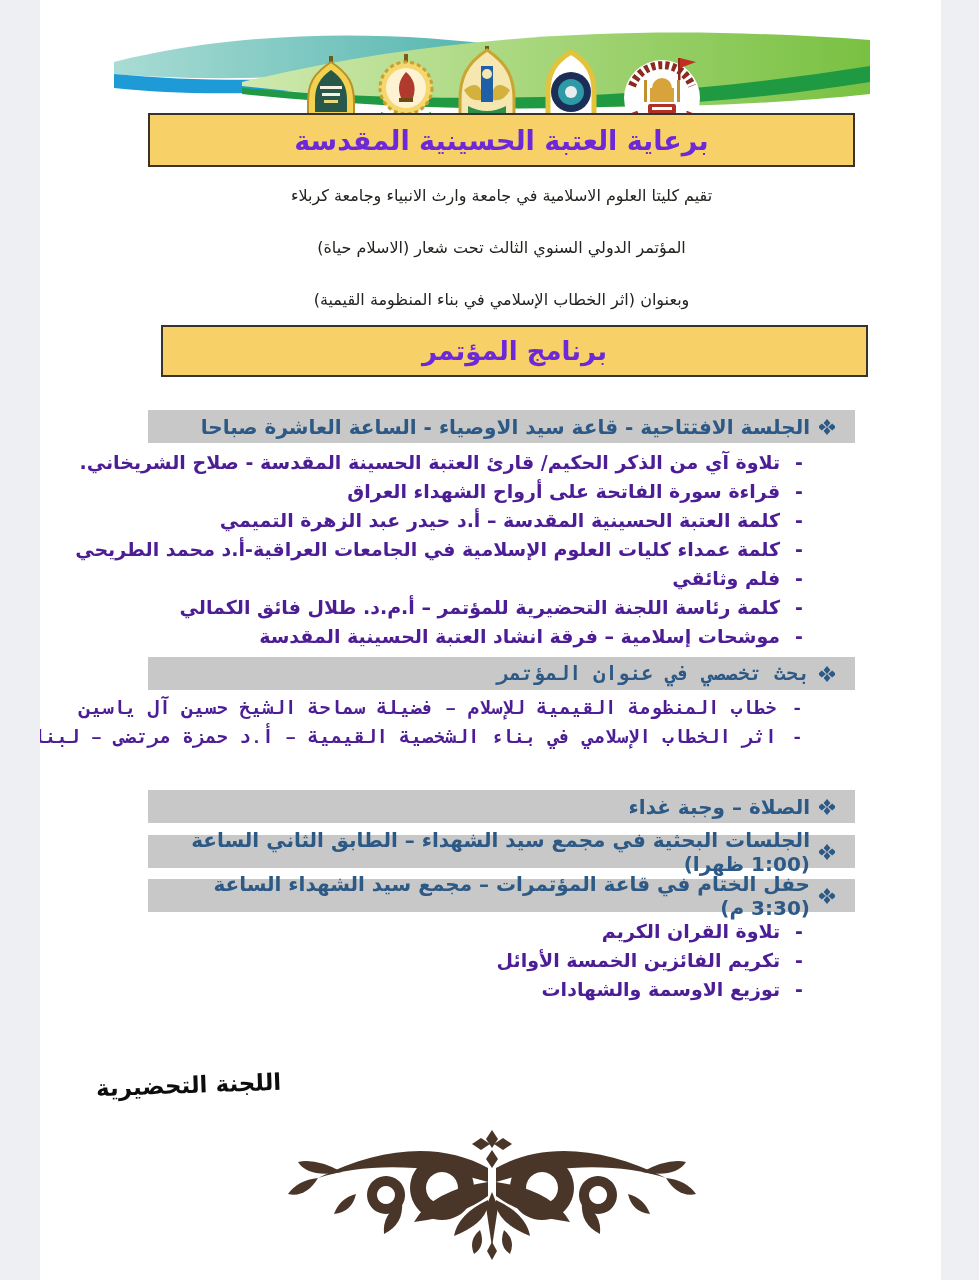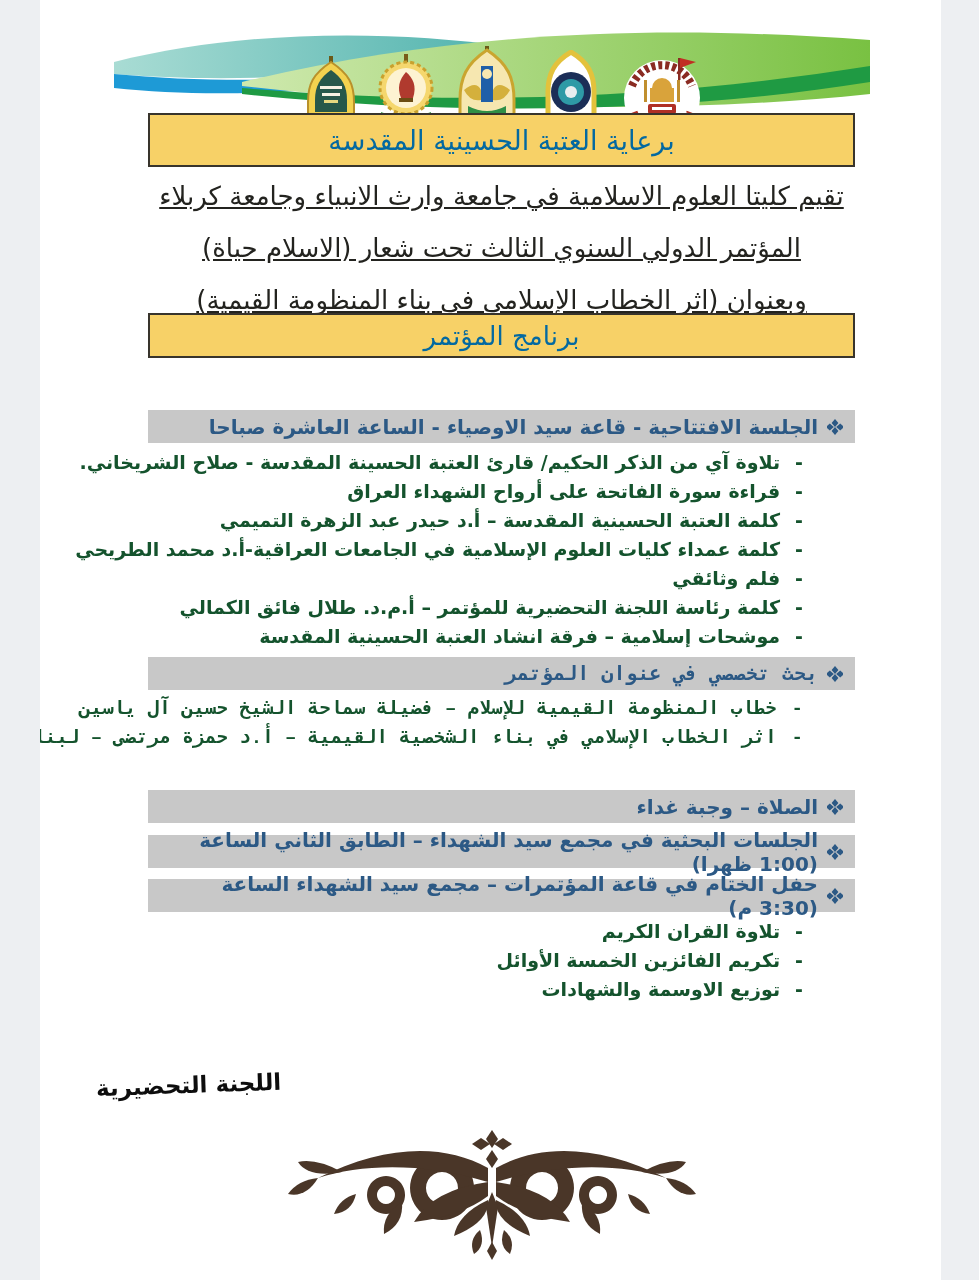--- a/index.html
+++ b/index.html
@@ -19,49 +19,49 @@
   .logos-row{
     position:absolute;left:208px;top:28px;width:430px;height:88px;
     display:flex;align-items:flex-end;gap:13px;
   }
   .logo{flex:0 0 auto;}
   
   .banner{
     position:absolute;left:108px;width:707px;
     background:#f7d167;border:2px solid #38342c;box-sizing:border-box;
     display:flex;align-items:center;justify-content:center;
-    font-weight:normal;color:#0369a1;direction:rtl;
+    font-weight:bold;color:#6d28d9;direction:rtl;
   }
   #sponsor-banner{top:113px;height:54px;font-size:27px;letter-spacing:0;}
-  #program-banner{top:313px;height:45px;font-size:26px;}
+  #program-banner{top:325px;height:52px;font-size:26px;margin-left:13px;}
   
   .intro{
     position:absolute;left:108px;top:182px;width:707px;
     direction:rtl;text-align:center;color:#23231f;
   }
-  .intro .line{display:block;font-size:26px;line-height:28px;margin-bottom:24px;text-decoration:underline;}
+  .intro .line{display:block;font-size:16px;line-height:28px;margin-bottom:24px;}
   
   #sections{position:absolute;left:108px;top:410px;width:707px;direction:rtl;}
   .section{margin:0;}
   .section:nth-child(2){margin-top:6px;font-family:Liberation Mono, monospace;}
   .section:nth-child(3){margin-top:37px;}
   .section:nth-child(4){margin-top:12px;}
   .section:nth-child(5){margin-top:11px;text-align:right;}
   .section-header{
     background:#c8c8c8;height:33px;
     display:flex;align-items:center;gap:9px;
-    padding:0 12px;box-sizing:border-box;
+    padding:0 20px;box-sizing:border-box;
     color:#2c5985;font-weight:bold;font-size:20px;
   }
   .diamond-icon{flex:0 0 auto;display:flex;}
   .section-items{
     list-style:none;margin:5px 0 3px;padding:0 52px 0 0;
   }
   .prog-item{
-    font-size:19px;font-weight:bold;color:#14532d;line-height:29px;
+    font-size:19px;font-weight:bold;color:#4c1d95;line-height:29px;
     white-space:nowrap;
   }
   .prog-item::before{content:"-";margin-left:15px;font-weight:bold;}
   
   .signature{
     position:absolute;left:56px;top:1072px;
     font-size:23px;font-weight:bold;color:#0d0d0d;
     transform:rotate(-2deg);direction:rtl;
   }
   .ornament{position:absolute;left:242px;top:1130px;}

